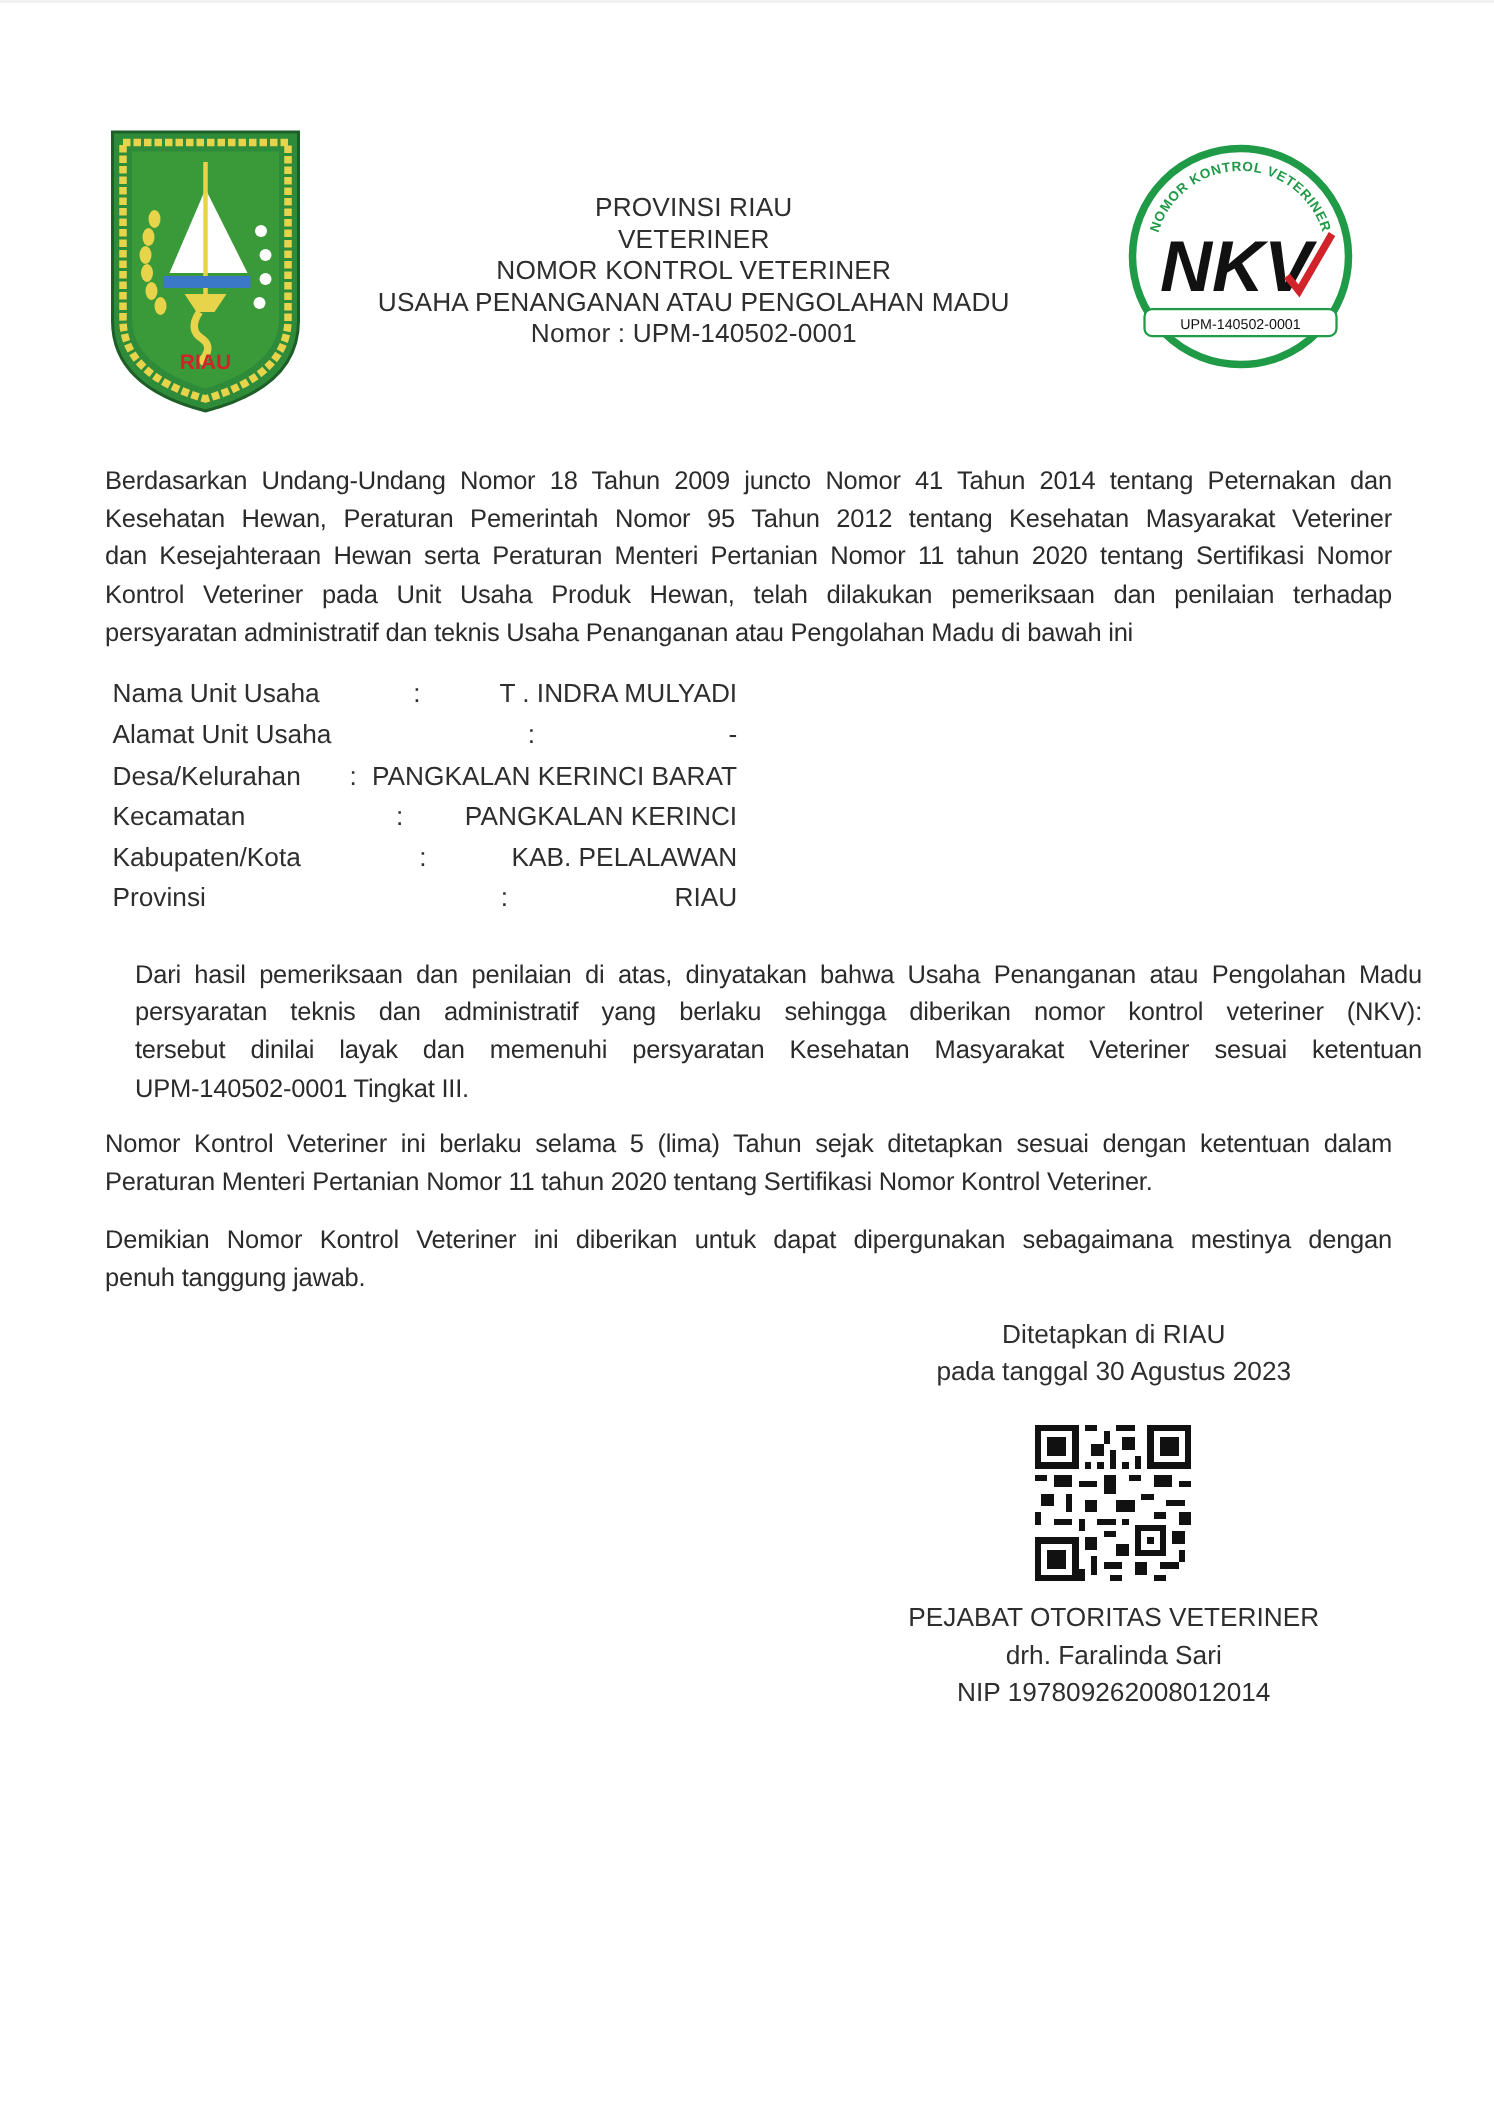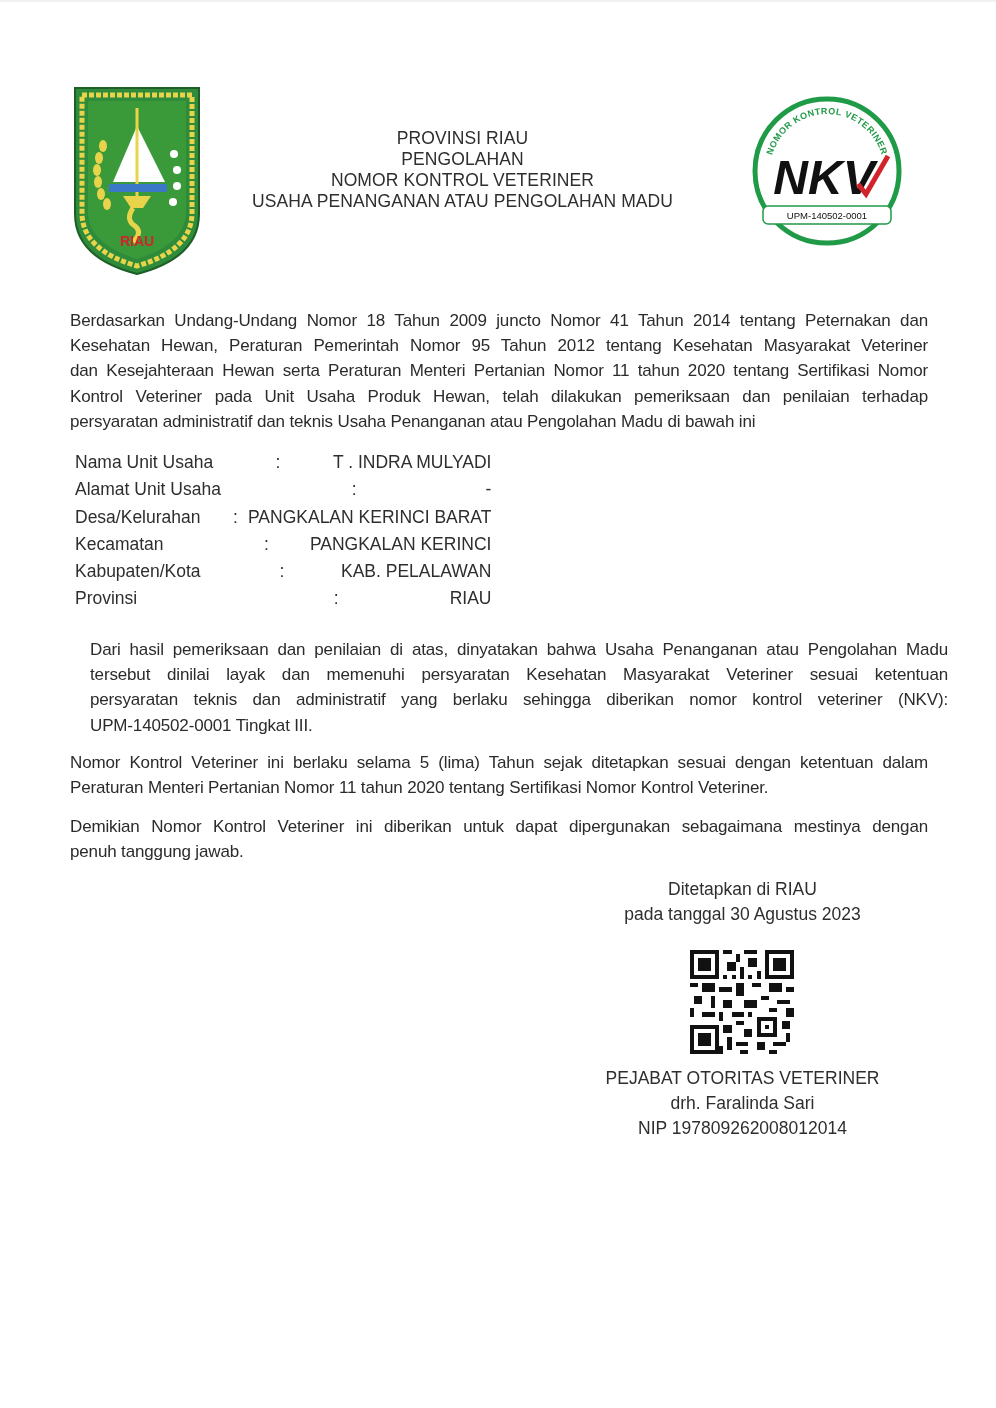--- a/index.html
+++ b/index.html
@@ -65,23 +65,24 @@
     <circle cx="101" cy="68" r="4"></circle>
       <circle cx="104" cy="84" r="4"></circle>
     <circle cx="104" cy="100" r="4"></circle>
       <circle cx="100" cy="116" r="4"></circle>
   </g>
   <text x="64" y="160" text-anchor="middle" font-family="Liberation Sans, sans-serif" font-weight="bold" font-size="14" fill="#d2232a">RIAU</text>
 </svg>
 
 <div class="header">
   <div>PROVINSI RIAU</div>
-  <div>PENGOLAHAN</div>
+  <div>VETERINER</div>
   <div>NOMOR KONTROL VETERINER</div>
   <div>USAHA PENANGANAN ATAU PENGOLAHAN MADU</div>
+  <div>Nomor : UPM-140502-0001</div>
 </div>
 
 <svg class="logo-nkv" viewBox="0 0 158 158">
   <defs>
     <path id="arcpath" d="M22 79 A57 57 0 0 1 136 79"></path>
   </defs>
   <circle cx="79" cy="79" r="72" fill="#ffffff" stroke="#1f9a46" stroke-width="5"></circle>
   <text font-family="Liberation Sans, sans-serif" font-weight="bold" font-size="9" fill="#1f9a46" letter-spacing="0.5">
     <textPath href="#arcpath" startOffset="50%" text-anchor="middle">NOMOR KONTROL VETERINER</textPath>
   </text>
@@ -127,22 +128,22 @@
   </div>
   <div class="frow">
     <span class="flabel">Provinsi</span>
     <span class="fcolon">:</span>
     <span class="fvalue">RIAU</span>
   </div>
 </div>
 
 <div class="para p2">
   <span class="line">Dari hasil pemeriksaan dan penilaian di atas, dinyatakan bahwa Usaha Penanganan atau Pengolahan Madu</span>
+  <span class="line">persyaratan teknis dan administratif yang berlaku sehingga diberikan nomor kontrol veteriner (NKV):</span>
   <span class="line">tersebut dinilai layak dan memenuhi persyaratan Kesehatan Masyarakat Veteriner sesuai ketentuan</span>
-  <span class="line">persyaratan teknis dan administratif yang berlaku sehingga diberikan nomor kontrol veteriner (NKV):</span>
   <span class="line last">UPM-140502-0001 Tingkat III.</span>
 </div>
 
 <div class="para p3">
   <span class="line">Nomor Kontrol Veteriner ini berlaku selama 5 (lima) Tahun sejak ditetapkan sesuai dengan ketentuan dalam</span>
   <span class="line last">Peraturan Menteri Pertanian Nomor 11 tahun 2020 tentang Sertifikasi Nomor Kontrol Veteriner.</span>
 </div>
 
 <div class="para p4">
   <span class="line">Demikian Nomor Kontrol Veteriner ini diberikan untuk dapat dipergunakan sebagaimana mestinya dengan</span>

